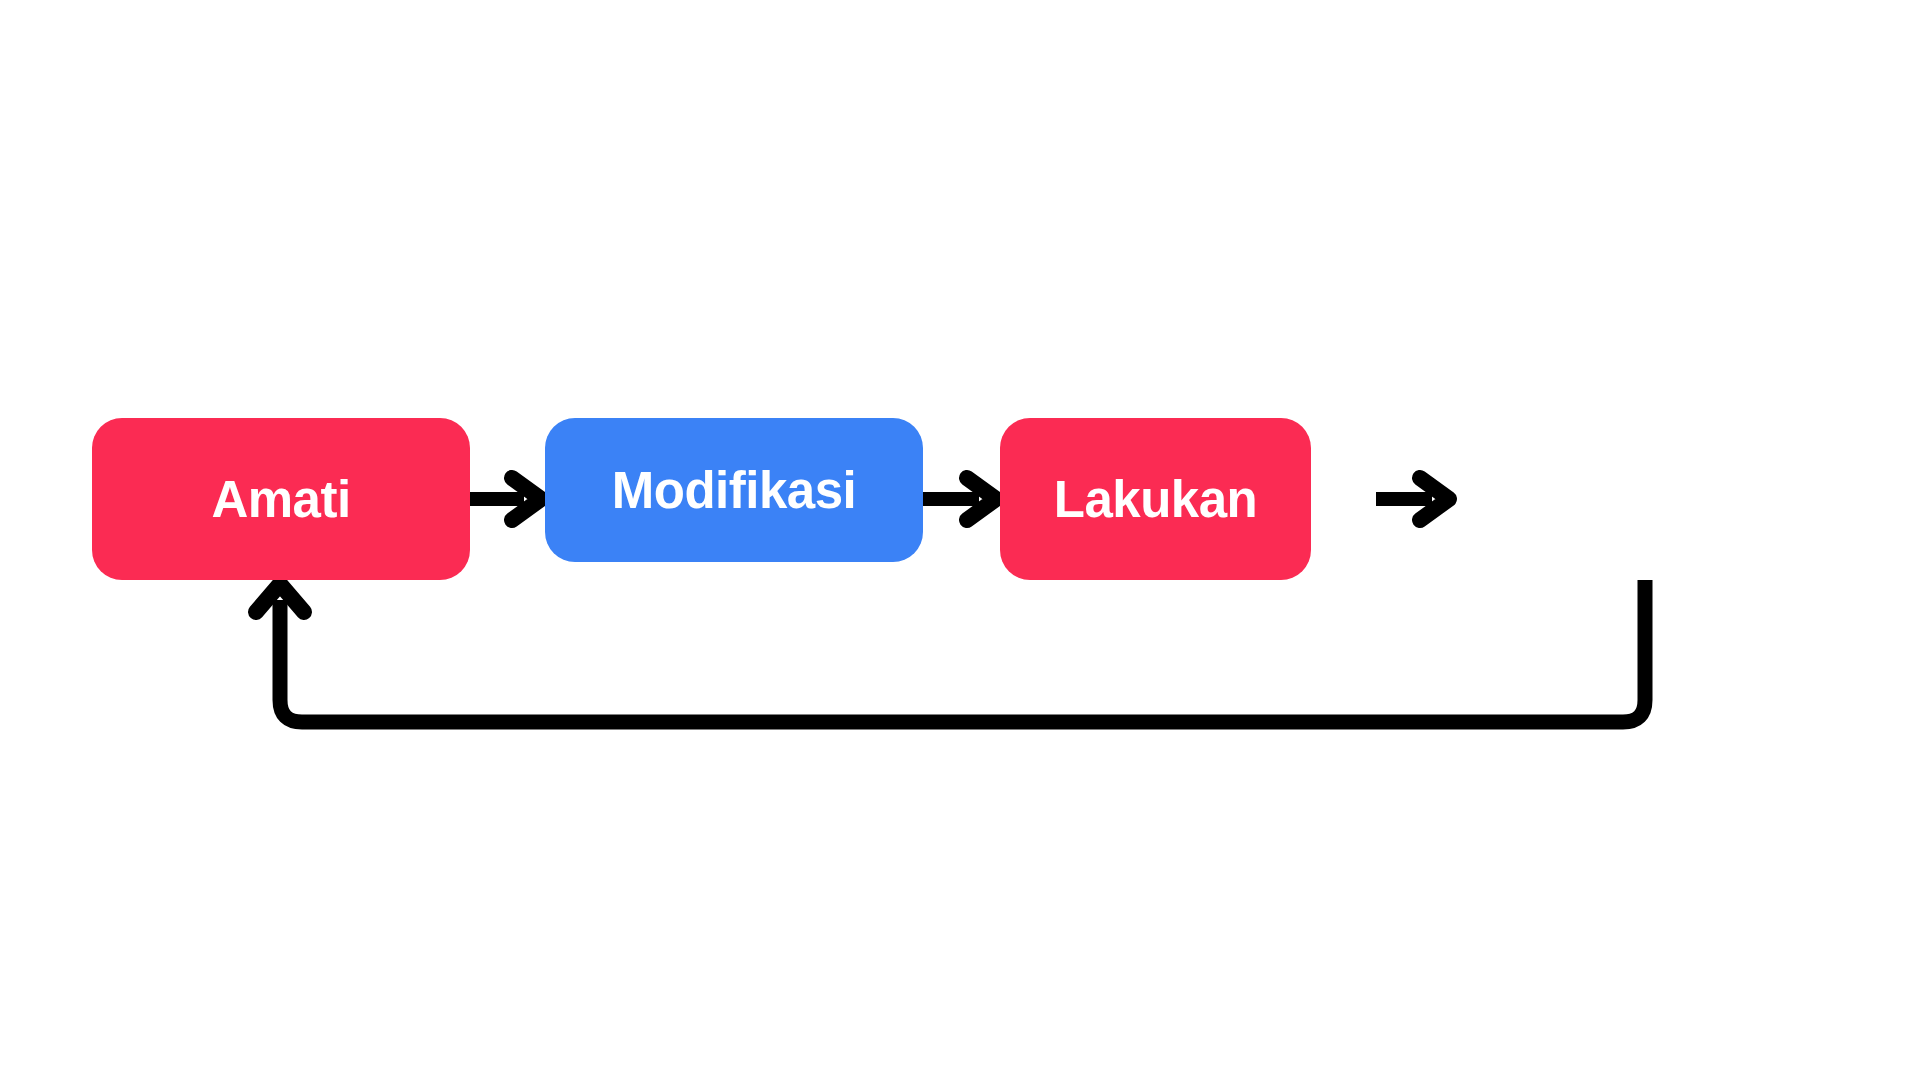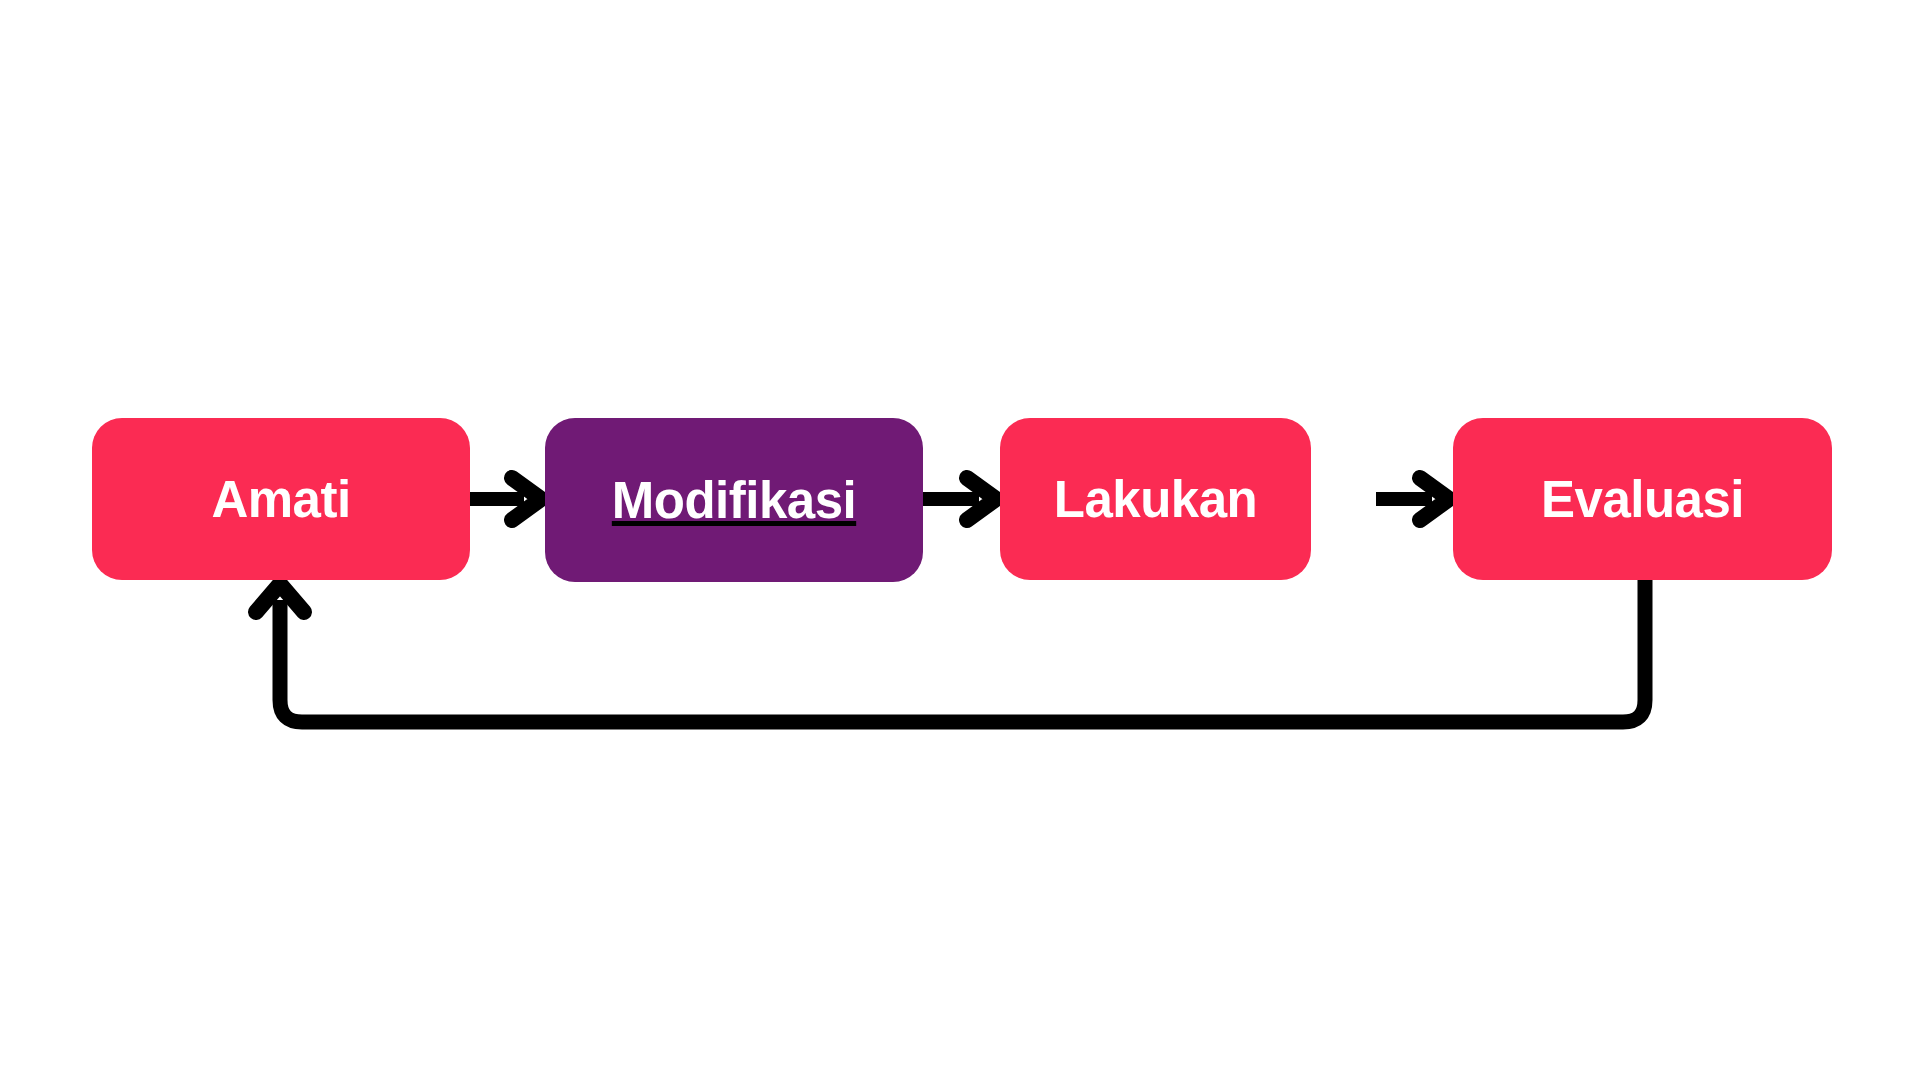--- a/index.html
+++ b/index.html
@@ -71,25 +71,22 @@
     <g>
       <path d="M 1645 580 L 1645 700 Q 1645 722 1623 722 L 302 722 Q 280 722 280 700 L 280 600" fill="none" stroke="#000000" stroke-width="15" stroke-linecap="butt" stroke-linejoin="round"></path>
       <polyline points="256,612 280,584 304,612" fill="none" stroke="#000000" stroke-width="16" stroke-linecap="round" stroke-linejoin="round"></polyline>
     </g>
   </svg>
 
   <div class="node-box" style="left:92px; top:418px; width:378px; height:162px; background:#FB2B53;">
     <span class="node-label">Amati</span>
   </div>
 
-  <div class="node-box" style="left:545px; top:418px; width:378px; height:164px; background:#701a75;text-decoration:underline;">
+  <div class="node-box" style="left:545px; top:418px; width:378px; height:144px; background:#3b82f6;">
     <span class="node-label">Modifikasi</span>
   </div>
 
   <div class="node-box" style="left:1000px; top:418px; width:311px; height:162px; background:#FB2B53;">
     <span class="node-label">Lakukan</span>
   </div>
 
-  <div class="node-box" style="left:1453px; top:418px; width:379px; height:162px; background:#FB2B53;">
-    <span class="node-label">Evaluasi</span>
-  </div>
 
 </div>
 
 </body></html>

